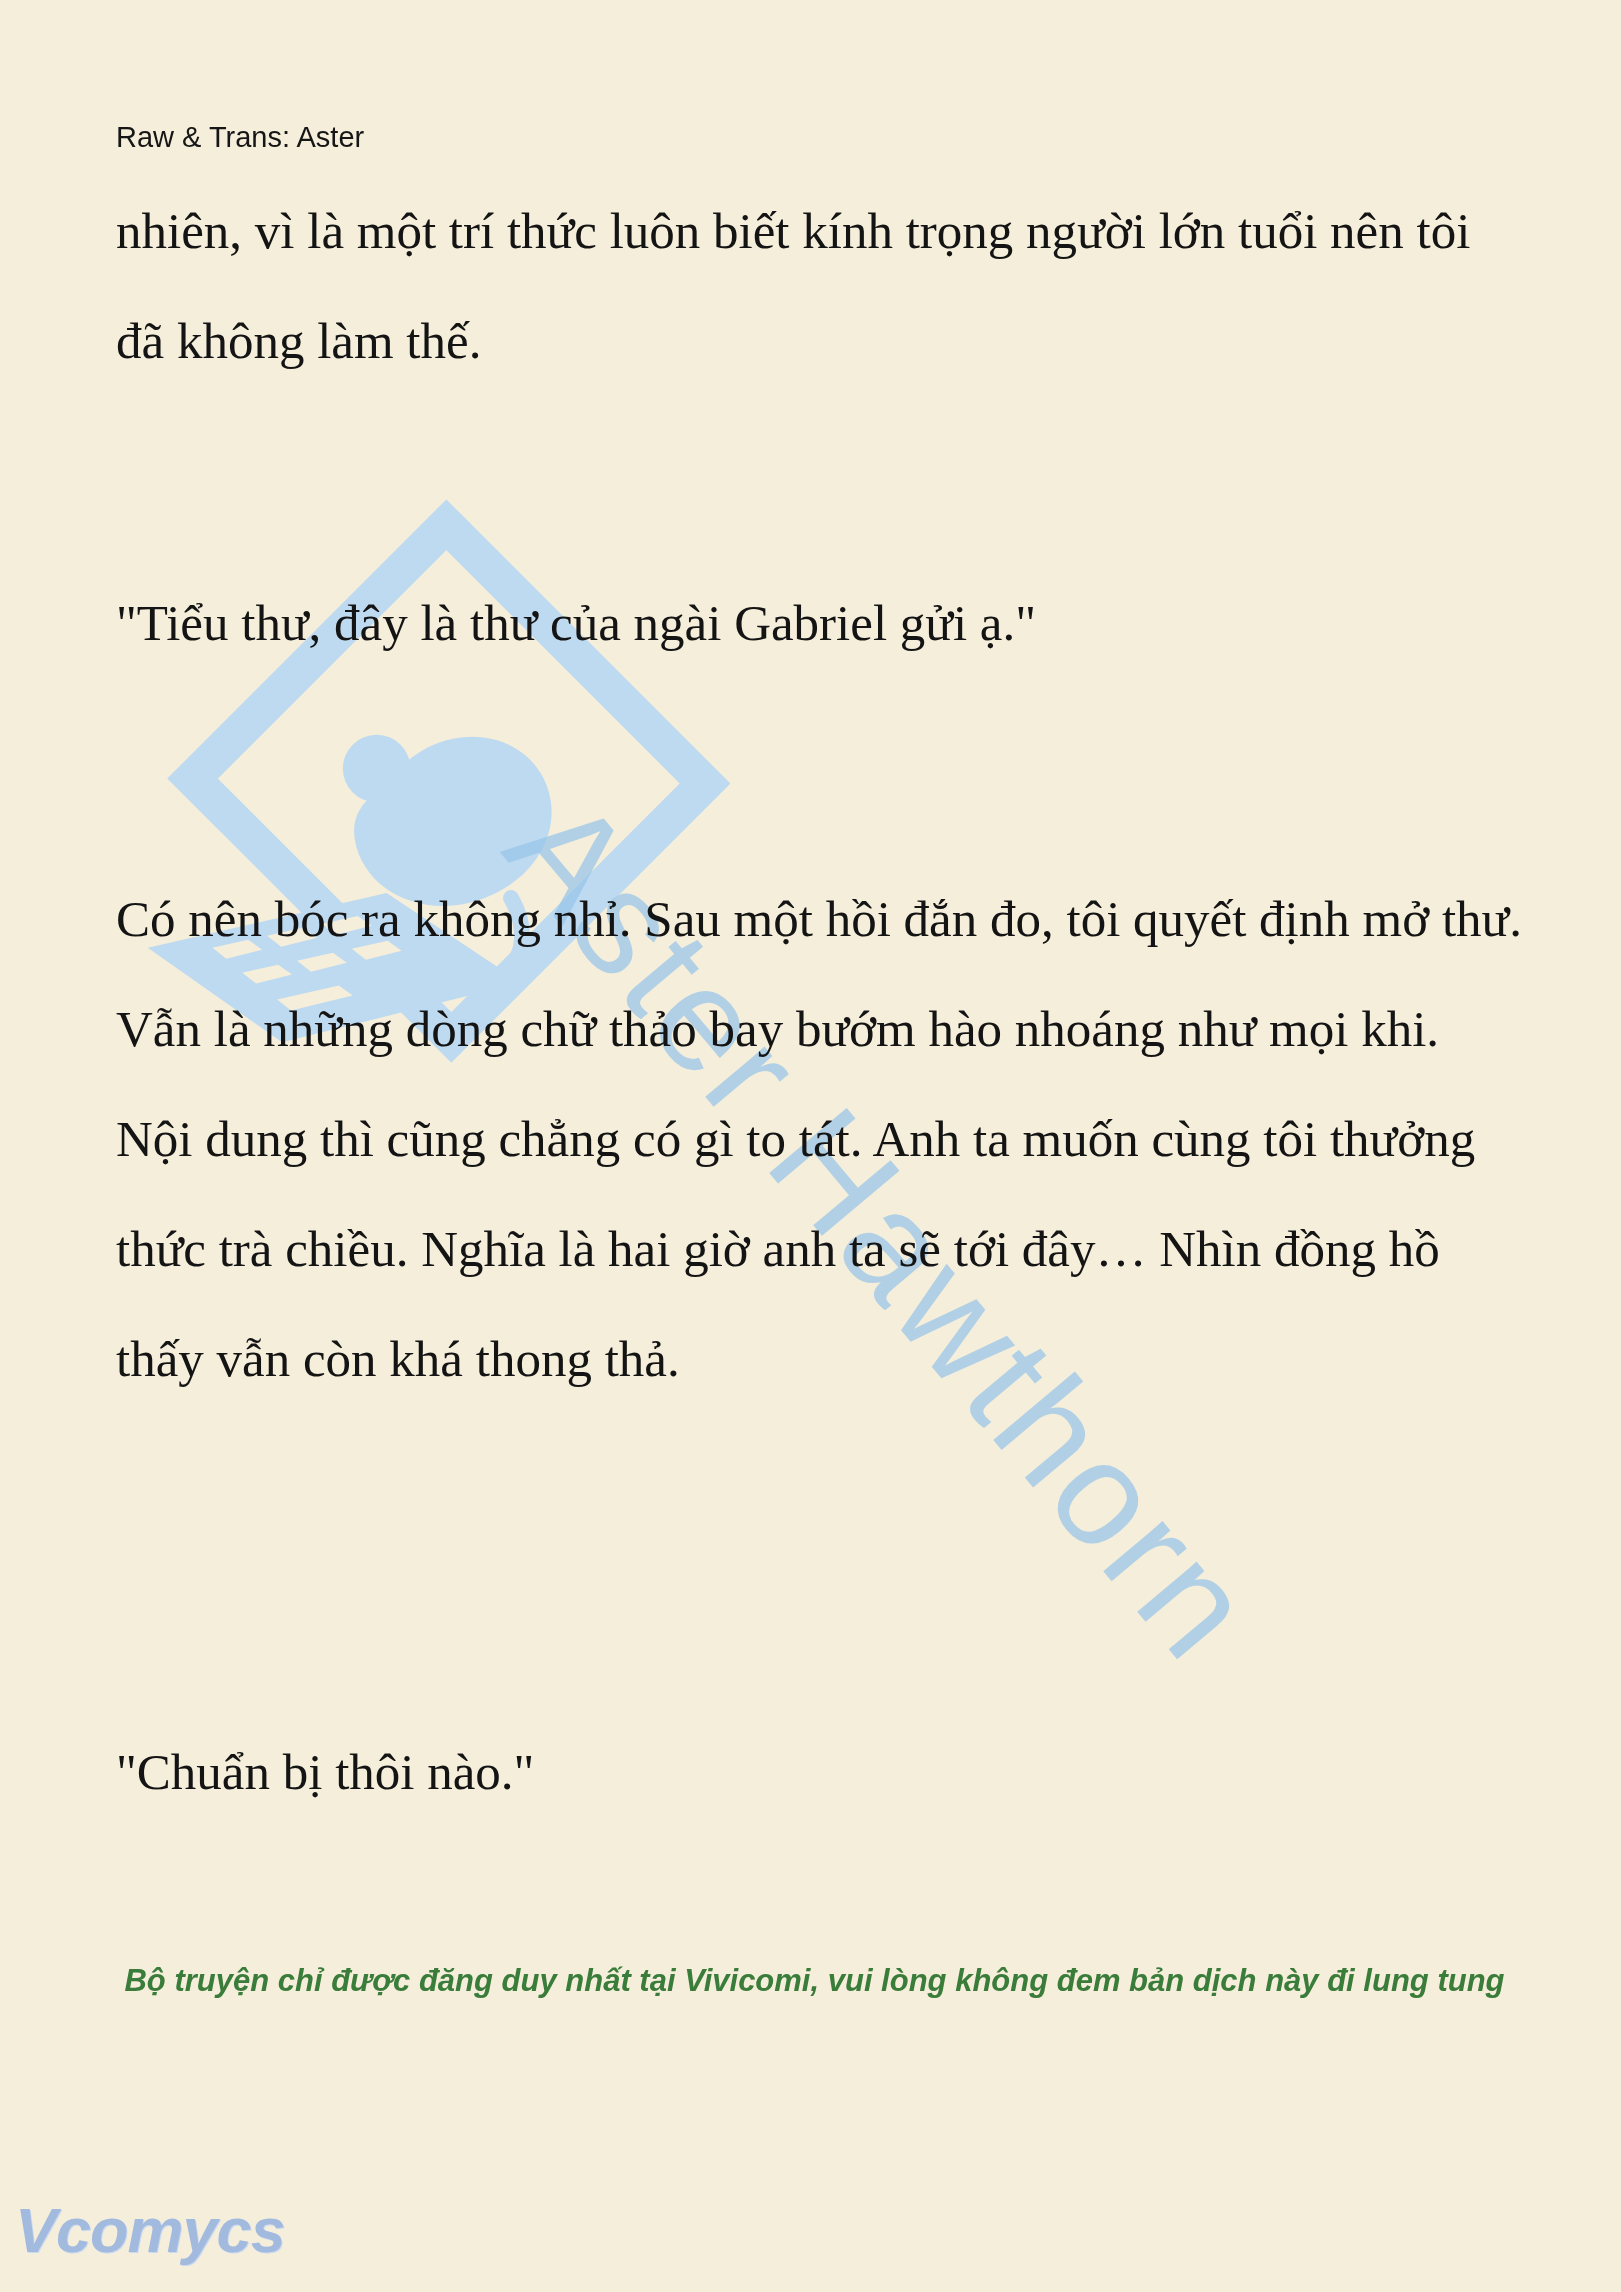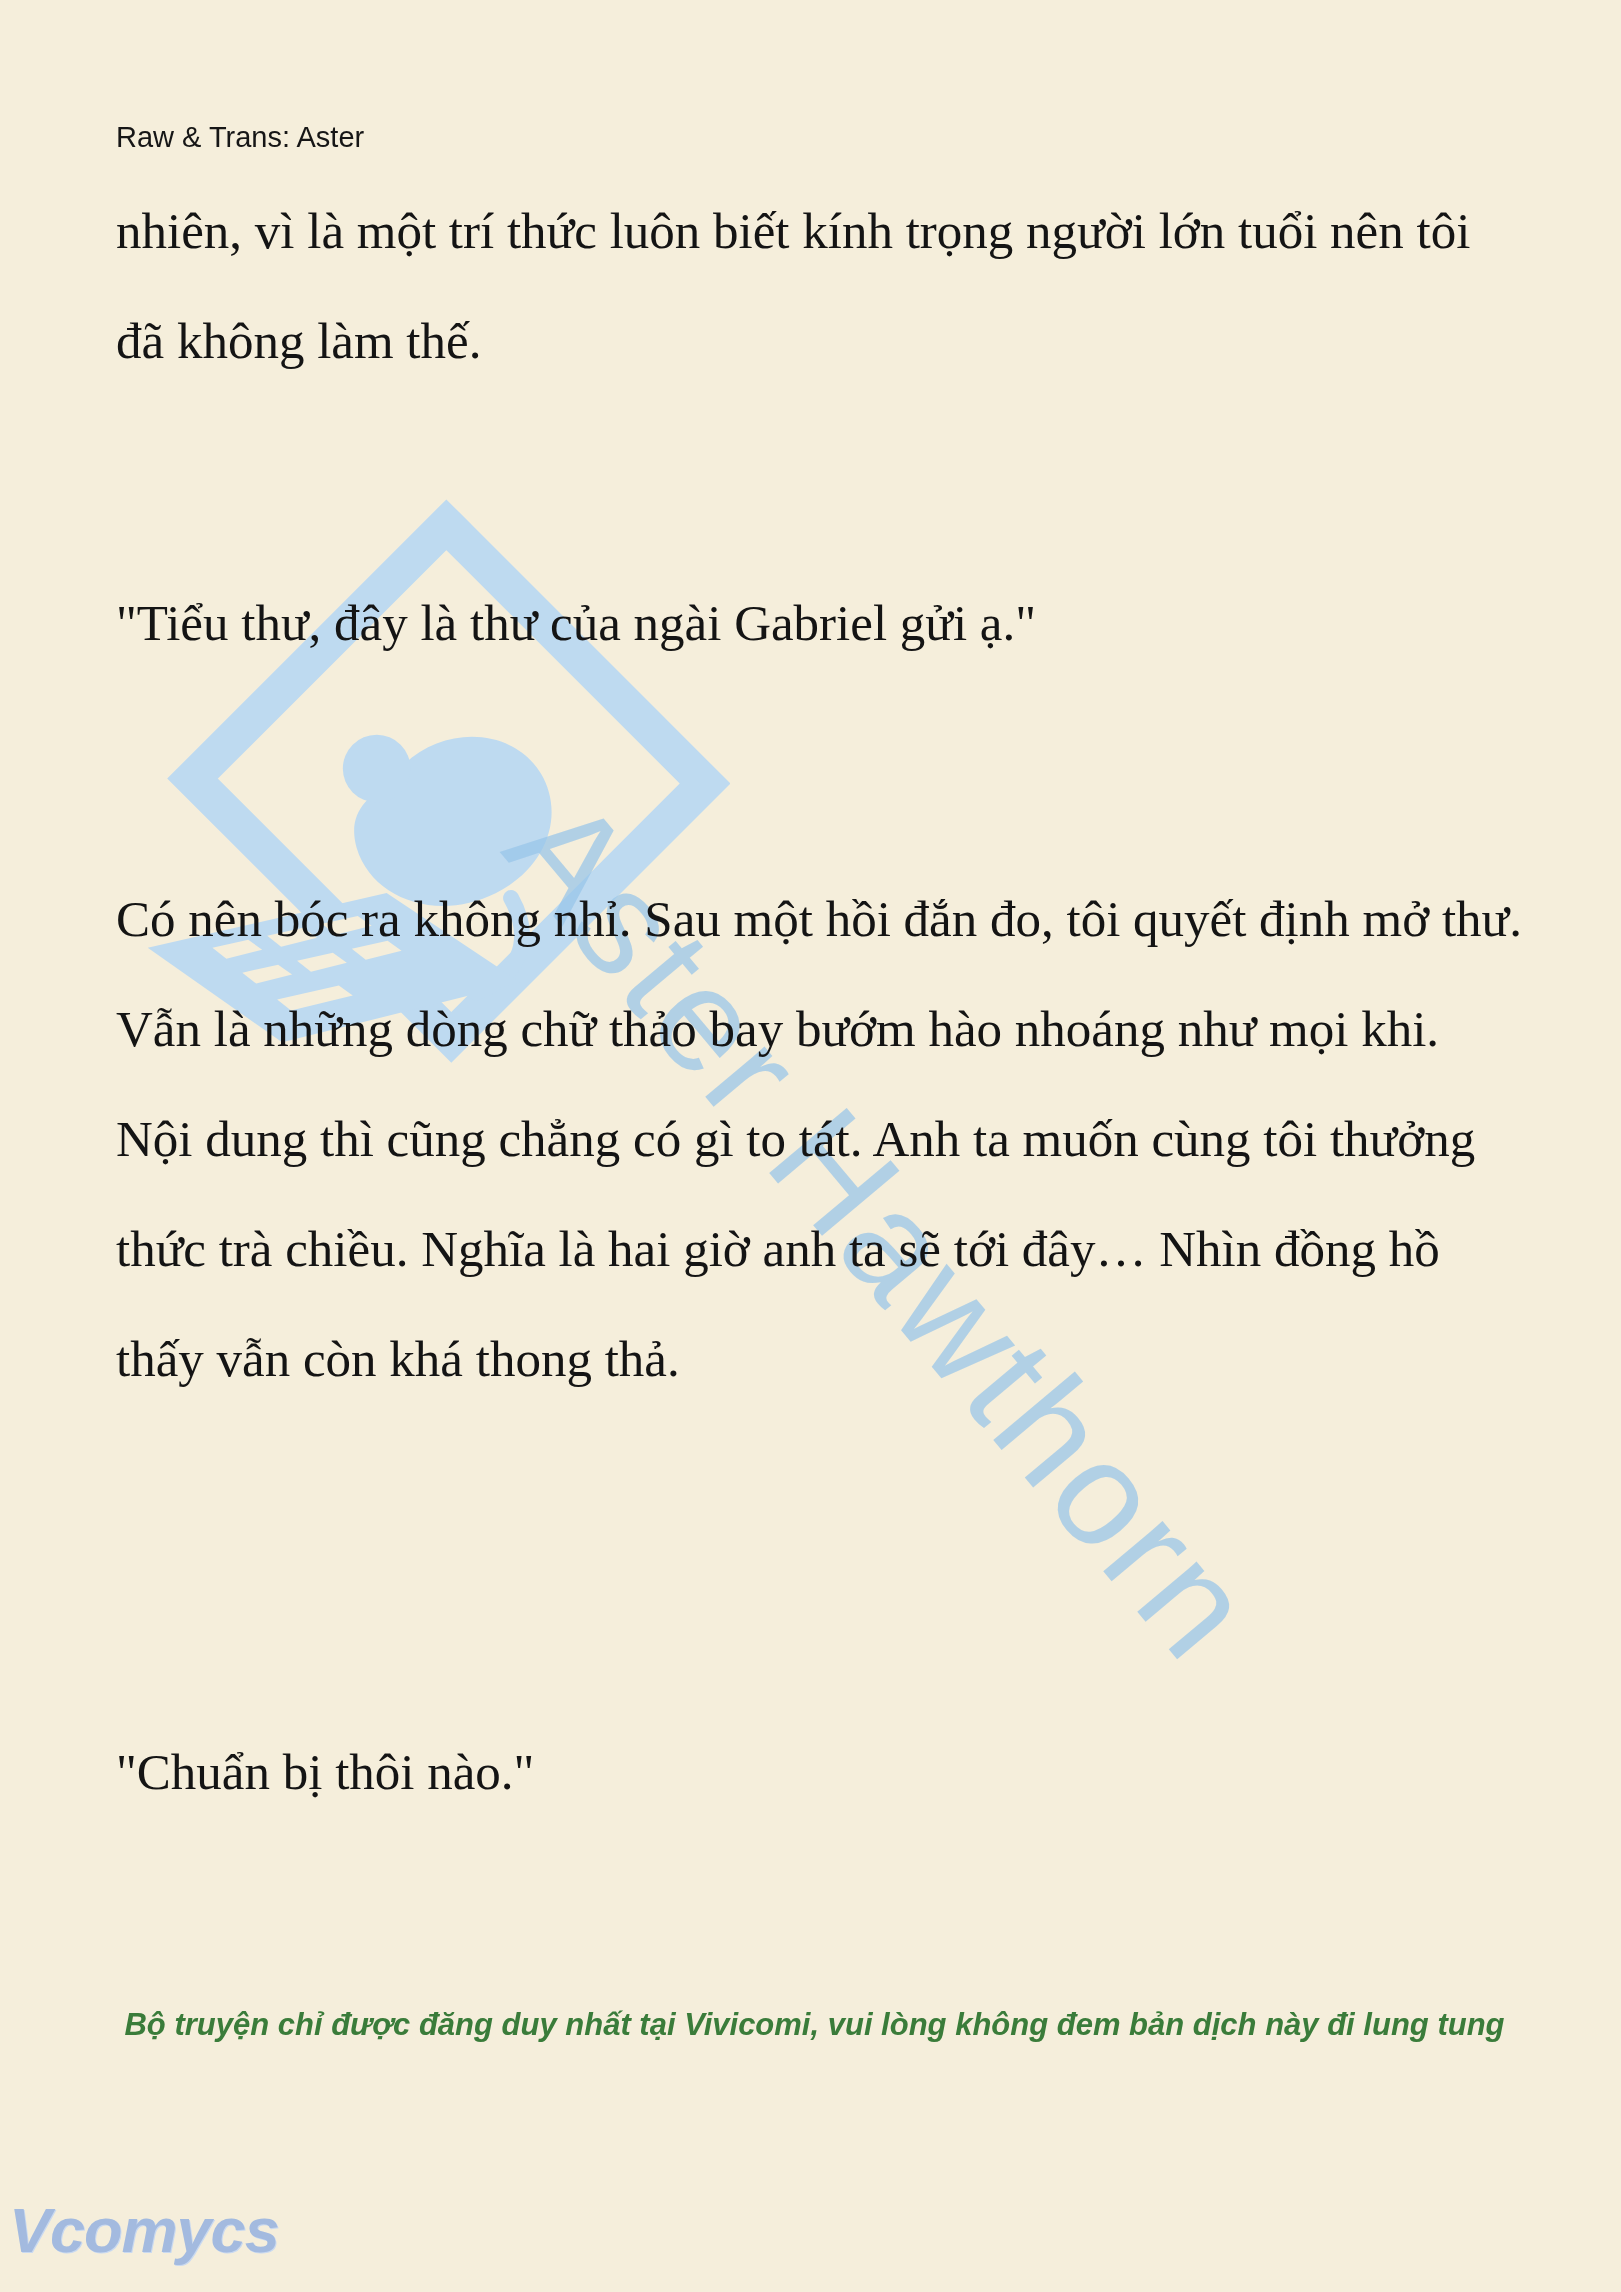--- a/index.html
+++ b/index.html
@@ -57,34 +57,34 @@
     color: rgba(151, 197, 233, 0.72);
     white-space: nowrap;
     transform: rotate(50deg);
     transform-origin: 0 0;
   }
 
   .footer {
     position: absolute;
     left: 0;
     right: 0;
-    top: 1996px;
+    top: 1952px;
     text-align: center;
     font-family: "Liberation Sans", sans-serif;
     font-style: italic;
     font-weight: bold;
     font-size: 31px;
     line-height: 57px;
     color: #3a7c3a;
     z-index: 2;
     padding-left: 8px;
   }
   .logo {
     position: absolute;
-    left: 9px;
+    left: 15px;
     top: 2194px;
     font-family: "Liberation Sans", sans-serif;
     font-style: italic;
     font-weight: bold;
     font-size: 63px;
     letter-spacing: -1px;
     color: #a3badf;
     text-shadow: 1px 1px 0 #c9d9f0;
     z-index: 2;
   }

